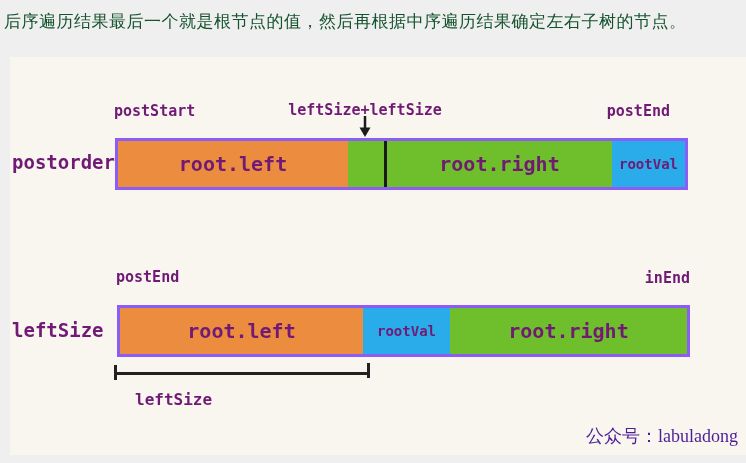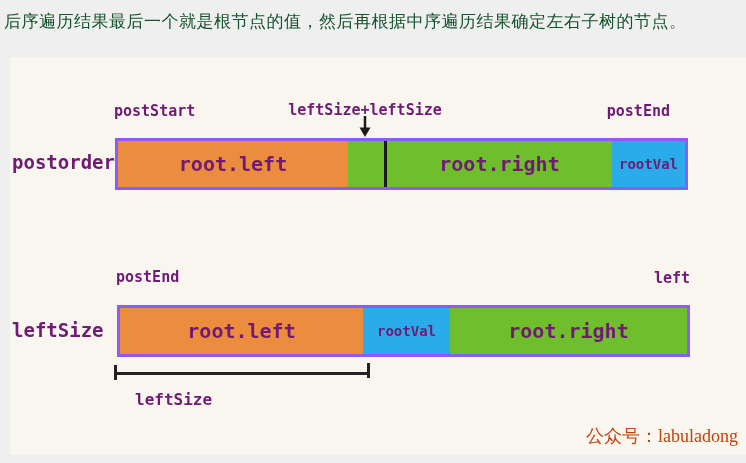--- a/index.html
+++ b/index.html
@@ -71,21 +71,21 @@
   .bracket-label {
     position:absolute;
     font-size:16px;
   }
 
   .watermark {
     position:absolute;
     right:8px; top:367px;
     font-family:"Liberation Serif", "DejaVu Serif", serif;
     font-size:18px;
-    color:#c2410c;
+    color:#4c1d95;
   }
 </style>
 </head>
 <body>
 
 <div class="page">
 
   <div class="intro" style="color:#14532d;">后序遍历结果最后一个就是根节点的值，然后再根据中序遍历结果确定左右子树的节点。</div>
 
   <div class="panel">
@@ -107,21 +107,21 @@
       <div class="seg hand" style="flex: 0 0 230px; background-color: rgb(236, 140, 63);">root.left</div>
       <div class="seg" style="flex: 0 0 36px; background-color: rgb(111, 190, 43);"></div>
       <div class="divider"></div>
       <div class="seg hand" style="flex: 0 0 225px; background-color: rgb(111, 190, 43);">root.right</div>
       <div class="seg seg-small hand" style="flex: 0 0 73px; background-color: rgb(41, 172, 233);">rootVal</div>
     </div>
 
     <div class="ptr-label hand" style="left:106px; top:211px;">postEnd</div>
 
 
-    <div class="ptr-label hand" style="left:580px; top:212px; width:100px; text-align:right;">left</div>
+    <div class="ptr-label hand" style="left:580px; top:212px; width:100px; text-align:right;">inEnd</div>
 
     <div class="row-label hand" style="left:2px; top:262px; width:70px;">leftSize</div>
 
     <div class="bar" style="left:107px; top:248px;">
       <div class="seg hand" style="flex: 0 0 243px; background-color: rgb(236, 140, 63);">root.left</div>
       <div class="seg seg-small hand" style="flex: 0 0 87px; background-color: rgb(41, 172, 233);">rootVal</div>
       <div class="seg hand" style="flex: 1 1 0%; background-color: rgb(111, 190, 43);">root.right</div>
     </div>
 
     <div class="bracket-line" style="left:105px; top:315px; width:255px; height:3px;"></div>

